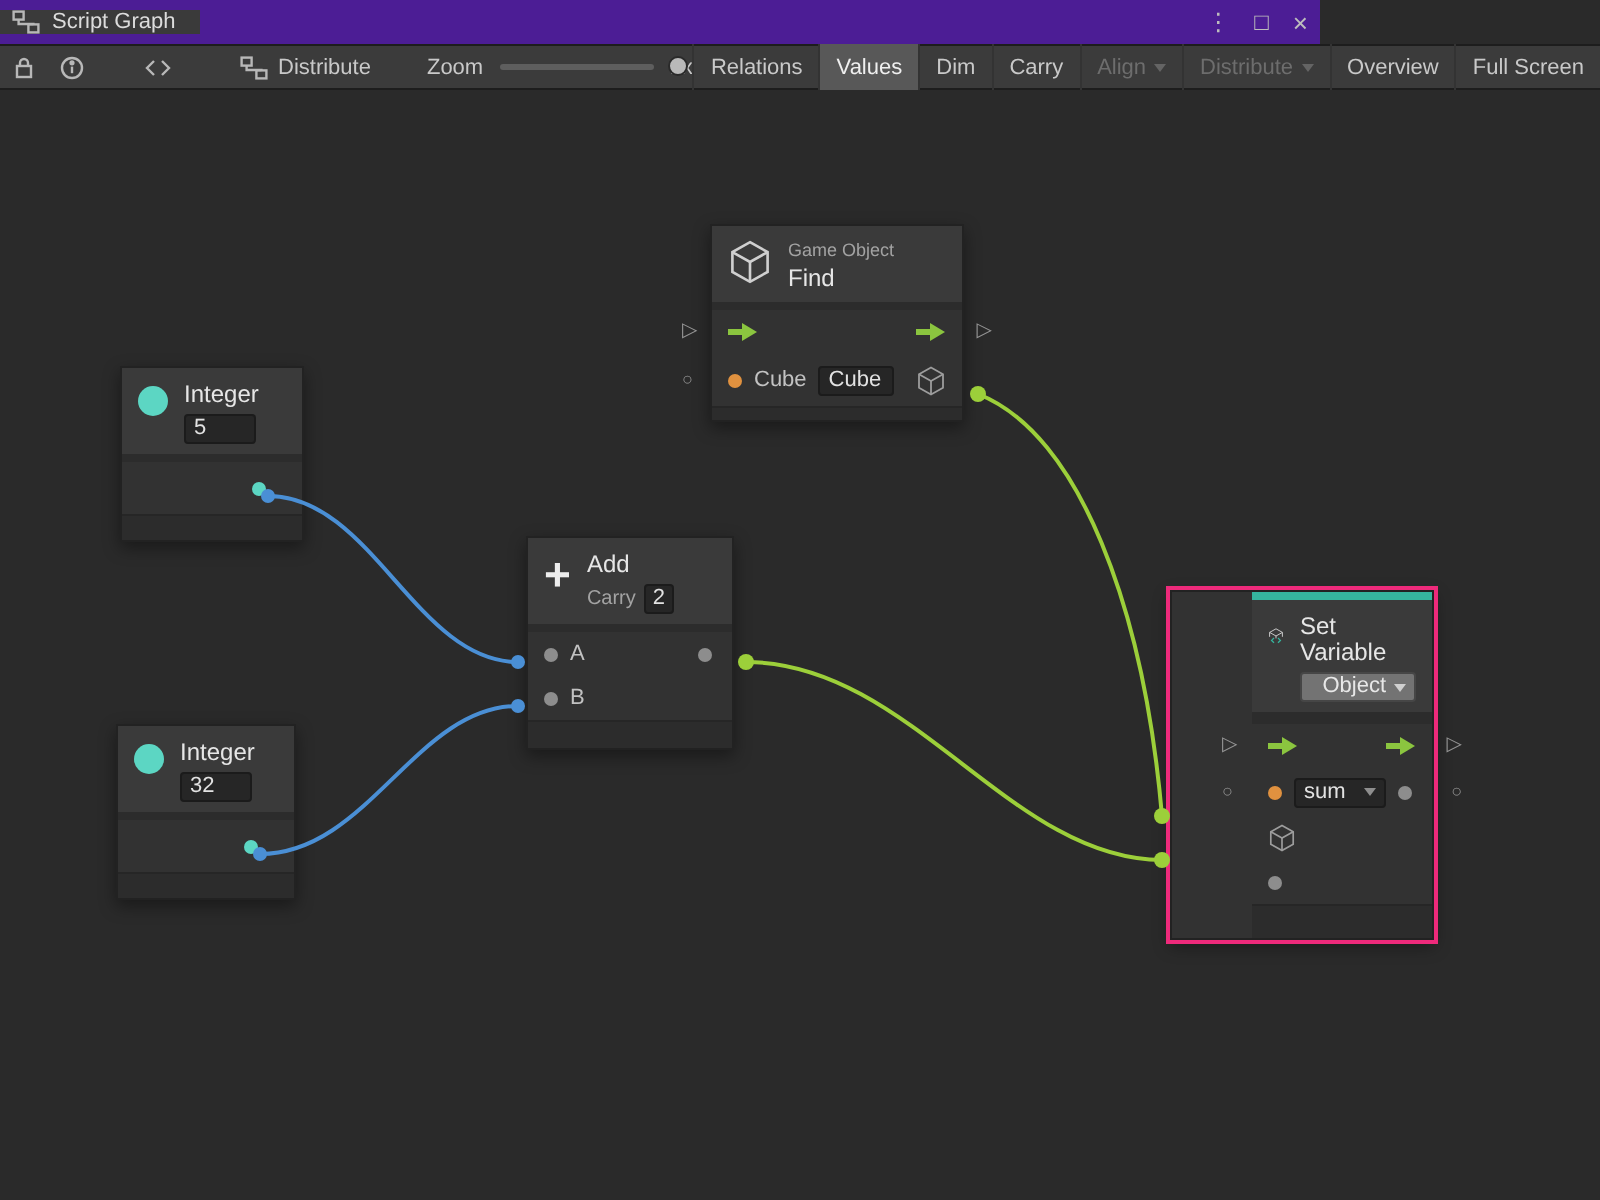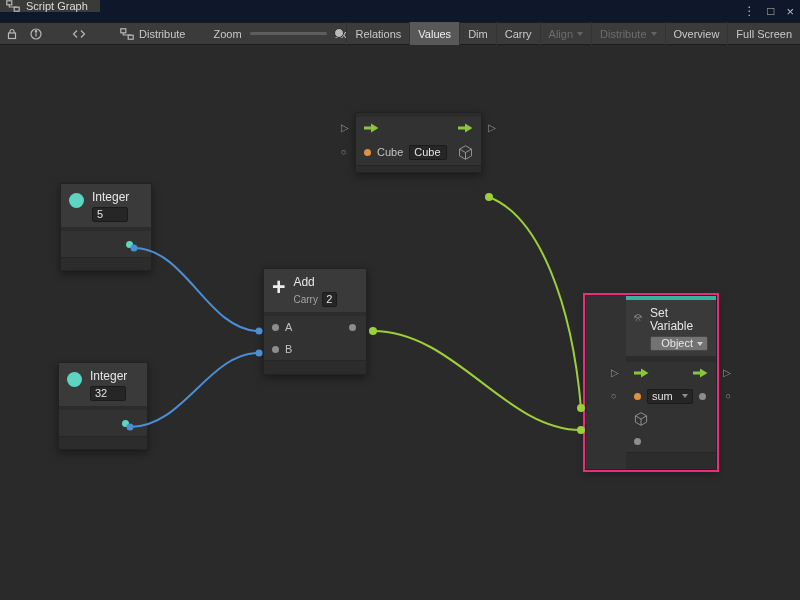--- a/index.html
+++ b/index.html
@@ -1,21 +1,21 @@
 <!DOCTYPE html>
 <html style="--wire-integer: #4a8fd5; --wire-object: #9ccf3a; --accent-selection: #ee2a7b; --port-integer: #5cd6c3; --port-string: #e0913f; --flow-arrow: #8bc53f; --variable-strip: #35b59e;"><head>
 <meta charset="utf-8">
 <style>
   * { margin:0; padding:0; box-sizing:border-box; }
   html,body { background:#1e1e1e; }
   body { font-family:"Liberation Sans", sans-serif; -webkit-user-select:none; user-select:none; }
   .window { position:relative; width:800px; height:600px; background:#2a2a2a; overflow:hidden; }
 
   
-  .titlebar { position:absolute; top:0; left:0; width:800px; height:22px; background:#0f172a; display:flex; align-items:flex-start; }
+  .titlebar { position:absolute; top:0; left:0; width:660px; height:22px; background:#4c1d95; display:flex; align-items:center; }
   .tab { display:flex; align-items:center; gap:6px; padding:0 12px 0 6px; background:#3a3a3a; color:#dcdcdc; font-size:11px; }
   .win-controls { position:absolute; right:6px; top:0; height:22px; display:flex; align-items:center; gap:12px; color:#bdbdbd; font-size:12px; }
   .win-controls span { cursor:default; }
 
   
   .toolbar { position:absolute; top:22px; left:0; width:800px; height:23px; background:#3b3b3b; border-top:1px solid #1d1d1d; border-bottom:1px solid #1d1d1d; display:flex; align-items:center; font-size:11px; color:#c9c9c9; }
   .tb-icon { display:inline-flex; align-items:center; }
   .tb-group { display:flex; align-items:center; gap:5px; }
   .zoom-track { position:relative; width:94px; height:3px; background:#5e5e5e; border-radius:2px; }
   .zoom-knob { position:absolute; left:84px; top:-4px; width:10px; height:10px; border-radius:50%; background:#b9b9b9; border:1px solid #2a2a2a; }
@@ -175,20 +175,31 @@
         </div>
       </div>
       <div class="node-spacer"></div>
       <div class="port-row" style="height:26px">
         <span class="dot teal" style="margin-left:auto; margin-right:10px"></span>
       </div>
       <div class="node-footer" style="height:13px"></div>
     </div>
 
     <div class="node" style="left:355px; top:67px; width:127px;">
+      <div class="node-header">
+        <svg class="cube-icon" width="22" height="22" viewBox="0 0 20 20">
+            <path d="M10 1 L18 5.5 V14.5 L10 19 L2 14.5 V5.5 Z"></path>
+            <path d="M2 5.5 L10 10 L18 5.5"></path>
+            <path d="M10 10 V19"></path>
+          </svg>
+        <div class="hdr-col">
+          <span class="node-cat">Game Object</span>
+          <span class="node-title">Find</span>
+        </div>
+      </div>
       <div class="node-spacer"></div>
       <div class="port-row">
         <span class="port-mark pm-left tri">▷</span>
         <span class="flow-arrow">
             <svg class="arrow-shape" width="15" height="10" viewBox="0 0 15 10">
               <rect x="0" y="3.5" width="7" height="3"></rect>
               <polygon points="7,0.5 14.5,5 7,9.5"></polygon>
             </svg>
           </span>
         <span class="flow-arrow" style="margin-left:auto">

